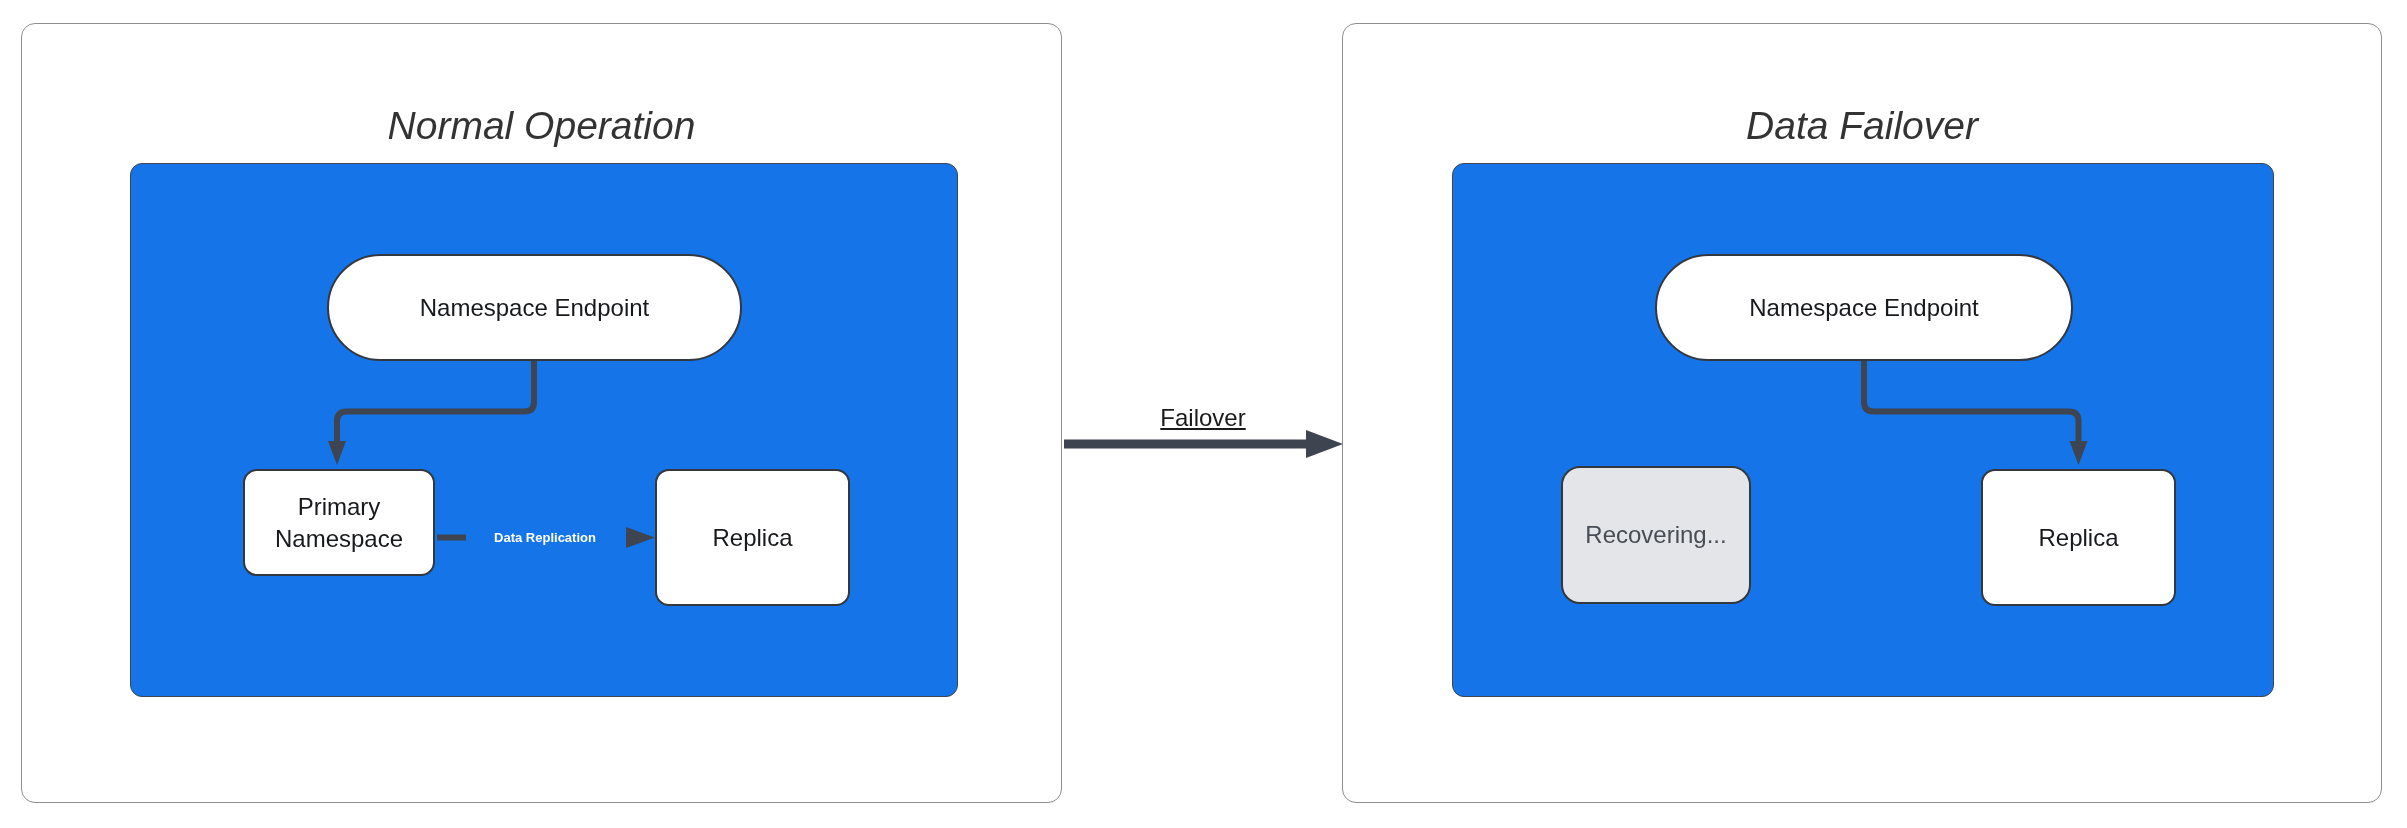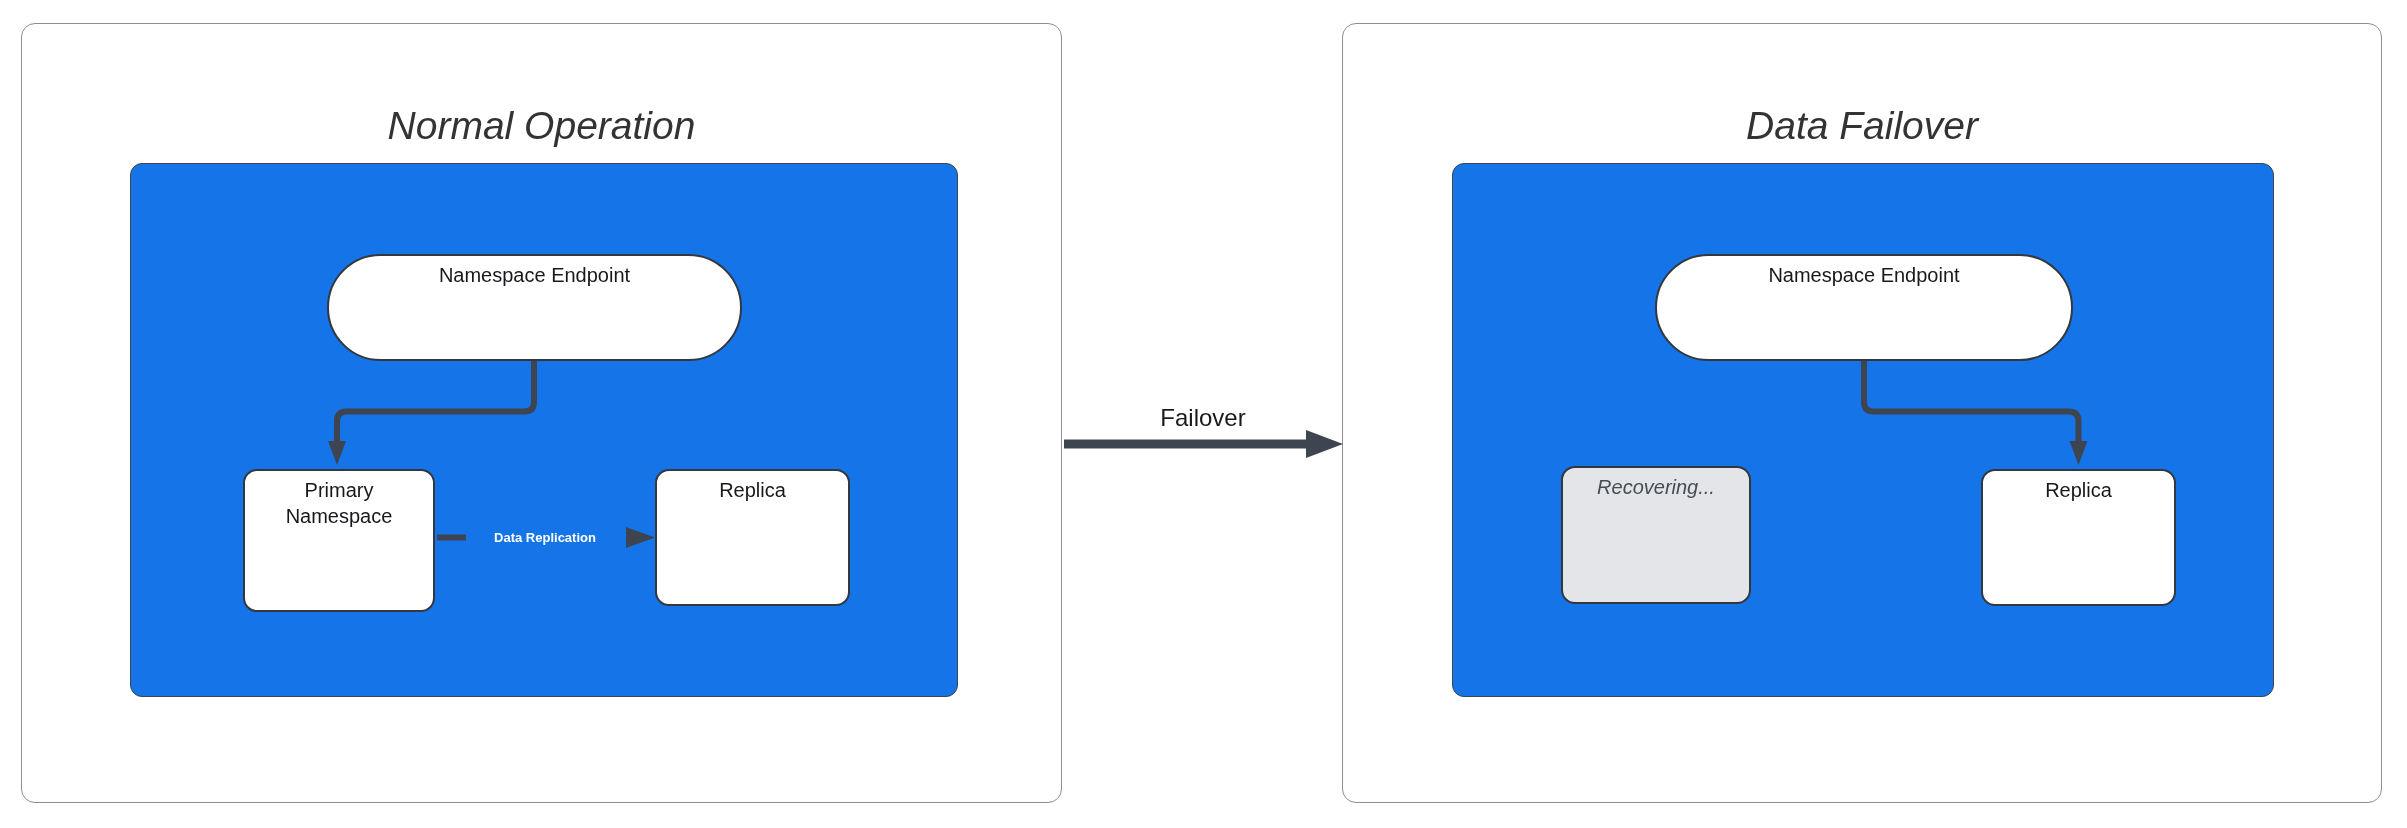--- a/index.html
+++ b/index.html
@@ -48,40 +48,40 @@
   }
   .cluster-left  { left: 130px;  width: 828px; }
   .cluster-right { left: 1452px; width: 822px; }
   .node {
     position: absolute;
     background: #ffffff;
     border: 2px solid #33373e;
     border-radius: 14px;
     box-sizing: border-box;
     display: flex;
-    align-items: flex-start;
+    align-items: center;
     justify-content: center;
     text-align: center;
-    font-size: 20px;
+    font-size: 24px;
     color: #17191c;
     line-height: 1.3;
     padding: 6px 14px;
   }
   .node.pill {
     border-radius: 56px;
     border-width: 2.5px;
   }
   .node.recovering {
     background: #e4e5e8;
     color: #474c55;
-    font-style: italic;
+    border-radius: 19px;
   }
   .pill-l      { left: 327px;  top: 254px; width: 415px; height: 107px; }
   .pill-r      { left: 1655px; top: 254px; width: 418px; height: 107px; }
-  .primary-l   { left: 243px;  top: 469px; width: 192px; height: 143px; }
+  .primary-l   { left: 243px;  top: 469px; width: 192px; height: 107px; }
   .replica-l   { left: 655px;  top: 469px; width: 195px; height: 137px; }
   .recover-r   { left: 1561px; top: 466px; width: 190px; height: 138px; }
   .replica-r   { left: 1981px; top: 469px; width: 195px; height: 137px; }
   .edges-overlay {
     position: absolute;
     left: 0;
     top: 0;
     width: 2407px;
     height: 828px;
     pointer-events: none;
@@ -104,20 +104,21 @@
     font-weight: bold;
     color: #ffffff;
     white-space: nowrap;
   }
   .transition-label {
     position: absolute;
     transform: translate(-50%, -100%);
     font-size: 24px;
     color: #1a1a1a;
     white-space: nowrap;
+    text-decoration: underline;
   }
 </style>
 </head>
 <body>
 
 <div class="canvas">
 
   <div class="panel panel-left">
     <div class="panel-title">Normal Operation</div>
   </div>

